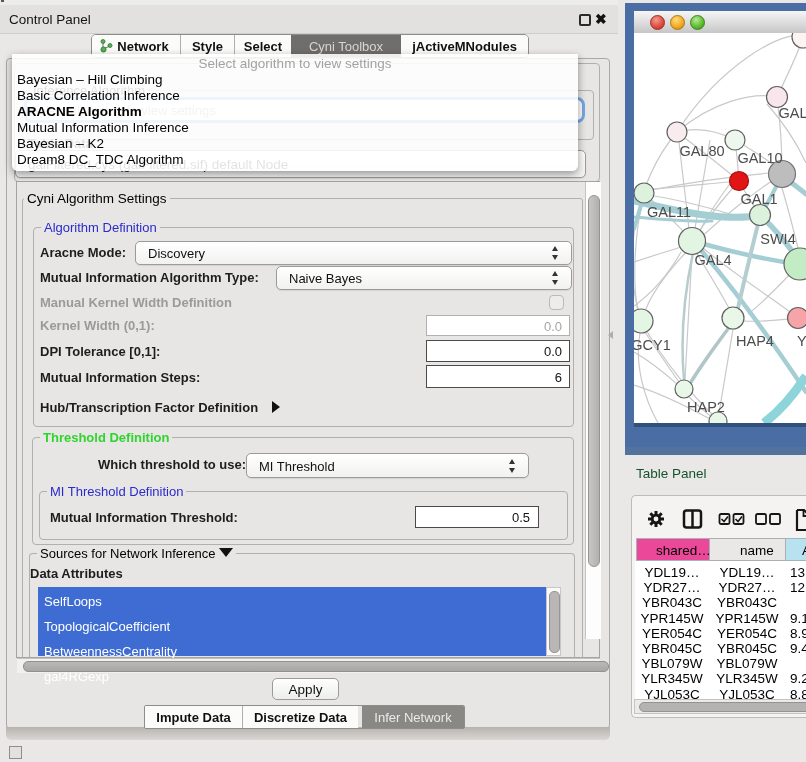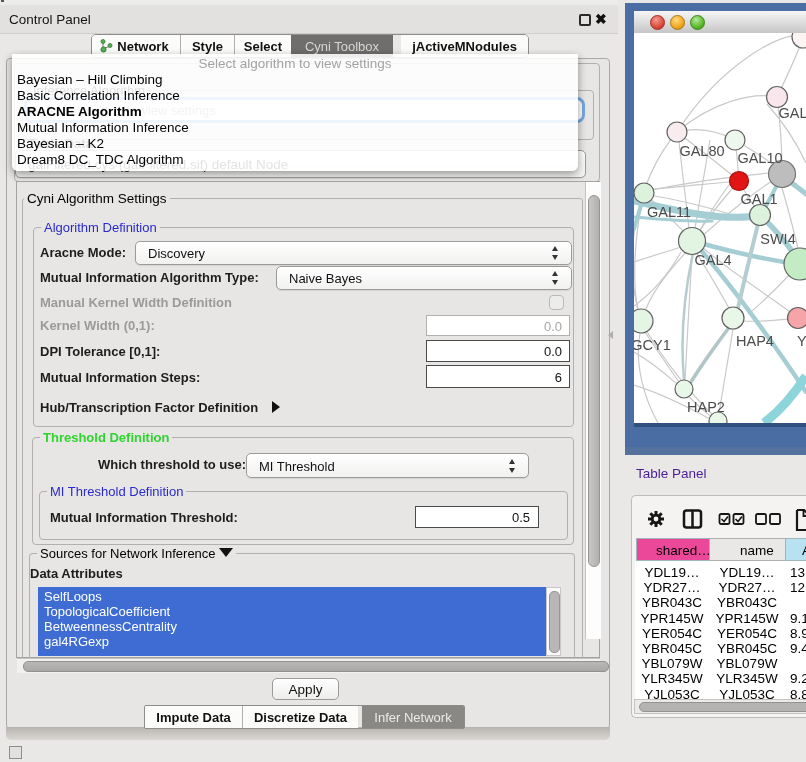--- a/index.html
+++ b/index.html
@@ -41,21 +41,21 @@
         <circle cx="3.5" cy="10.5" r="2.6" fill="#55b055" stroke="#2a7a2a" stroke-width="0.8"></circle>
         <circle cx="10" cy="6.5" r="2" fill="#55b055" stroke="#2a7a2a" stroke-width="0.8"></circle>
       </svg>
     </div>
     <div class="tab" style="left:88px;width:54px;border-left:1px solid #b1afac;">
         <span>Style</span>
       </div>
     <div class="tab" style="left:142px;width:57px;border-left:1px solid #b1afac;">
         <span>Select</span>
       </div>
-    <div class="tab tabdark" style="left:199px;width:102px;font-weight:normal;">
+    <div class="tab tabdark" style="left:199px;width:110px;font-weight:normal;">
         <span>Cyni Toolbox</span>
       </div>
     <div class="tab" style="left:309px;width:127px;">
         <span>jActiveMNodules</span>
       </div>
   </div>
 
   <div class="abs" style="left:6px;top:58px;width:604px;height:671px;background:#e7e6e4;border:1px solid #aaa8a6;border-radius:4px;box-sizing:border-box;"></div>
   <div class="abs" style="left:6px;top:727px;width:604px;height:13px;background:linear-gradient(#b7b4b0,#d9d6d3);border-radius:0 0 5px 5px;"></div>
 
@@ -122,21 +122,21 @@
   <div class="lbl" style="left:50px;top:510px;">Mutual Information Threshold:</div>
   <div class="tf" style="left:415px;top:506px;width:124px;height:22px;border:1px solid #4a4a4a;box-sizing:border-box;">
       <span style="position:absolute;right:8px;top:3px;">0.5</span>
     </div>
 
   <div class="grp" style="left:29px;top:553px;width:544px;height:104px;border-bottom:none;border-radius:4px 4px 0 0;">
     <span class="gt">Sources for Network Inference <span style="display:inline-block;width:0;height:0;border-left:7px solid transparent;border-right:7px solid transparent;border-top:9px solid #111;vertical-align:1px;"></span></span>
   </div>
   <div class="lbl" style="left:30px;top:566px;">Data Attributes</div>
   <div class="abs" style="left:38px;top:587px;width:508px;height:69px;background:#3e6cd3;">
-    <div style="position:absolute;left:6px;top:2px;font-size:13px;color:#fff;line-height:15px;">SelfLoops<br>TopologicalCoefficient<br>BetweennessCentrality<br>gal4RGexp</div>
+    <div style="position:absolute;left:6px;top:2px;font-size:13px;color:#fff;line-height:25px;">SelfLoops<br>TopologicalCoefficient<br>BetweennessCentrality<br>gal4RGexp</div>
   </div>
   <div class="abs" style="left:546px;top:587px;width:15px;height:69px;background:#fafafa;border:1px solid #c9c7c5;box-sizing:border-box;">
     <div style="position:absolute;left:2px;top:3px;width:9px;height:60px;background:#b9b7b5;border:1px solid #989694;border-radius:5px;"></div>
   </div>
 
   <div class="abs" style="left:585px;top:182px;width:15px;height:457px;background:#fdfdfd;border-left:1px solid #c5c3c1;">
     <div style="position:absolute;left:1.5px;top:13px;width:10px;height:370px;background:linear-gradient(90deg,#c9c7c5,#b2b0ae);border:1px solid #969492;border-radius:6px;"></div>
   </div>
   <div class="abs" style="left:17px;top:658px;width:583px;height:14px;background:#f2f1ef;border-top:1px solid #c5c3c1;">
     <div style="position:absolute;left:6px;top:1.5px;width:584px;height:9px;background:linear-gradient(#bab8b6,#a9a7a5);border:1px solid #929090;border-radius:5px;"></div>
@@ -263,21 +263,21 @@
           <text x="797" y="346">YL</text>
           <text x="706" y="412" text-anchor="middle">HAP2</text>
         </g>
       </svg>
     </div>
     <div class="abs" style="left:9px;top:420px;width:172px;height:4px;background:#31507e;"></div>
     <div class="abs" style="left:0;top:444px;width:181px;height:8px;background:#54729e;"></div>
   </div>
 
   <div class="abs" style="left:618px;top:455px;width:188px;height:307px;background:#e9e8e6;"></div>
-  <div class="abs" style="left:636px;top:466px;font-size:13.5px;color:#4c1d95;">Table Panel</div>
+  <div class="abs" style="left:636px;top:466px;font-size:13.5px;color:#14532d;">Table Panel</div>
   <div class="abs" style="left:631px;top:495px;width:175px;height:221px;background:#f4f3f1;border:1px solid #bebcba;border-radius:5px 0 0 5px;border-right:none;">
 
     <svg class="abs" style="left:14px;top:12px;" width="161" height="24" viewBox="0 0 161 24">
       <g fill="#161616">
         <circle cx="10" cy="11" r="5.2"></circle>
         <g stroke="#161616" stroke-width="3">
           <line x1="10" y1="3" x2="10" y2="19"></line>
           <line x1="2" y1="11" x2="18" y2="11"></line>
           <line x1="4.3" y1="5.3" x2="15.7" y2="16.7"></line>
           <line x1="15.7" y1="5.3" x2="4.3" y2="16.7"></line>

